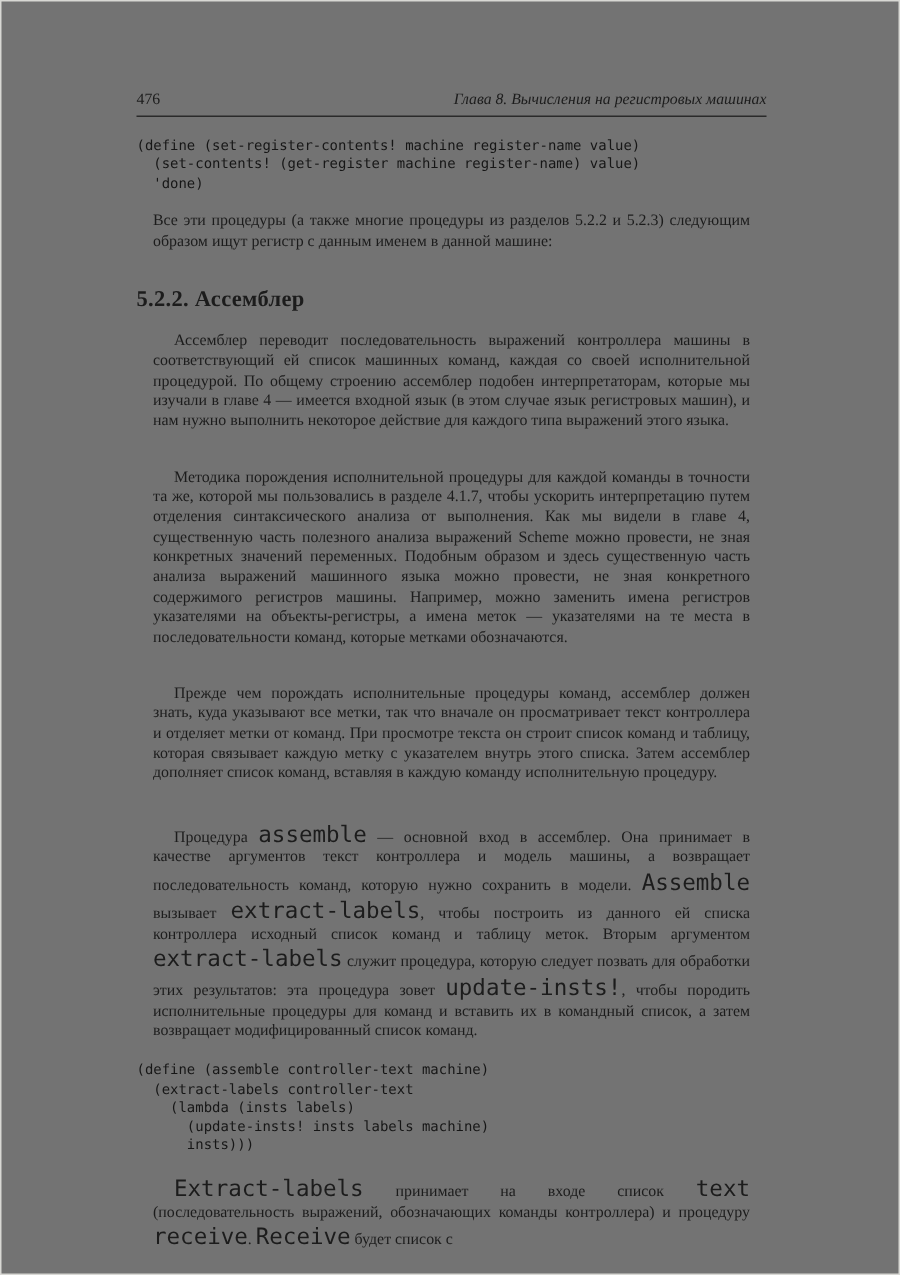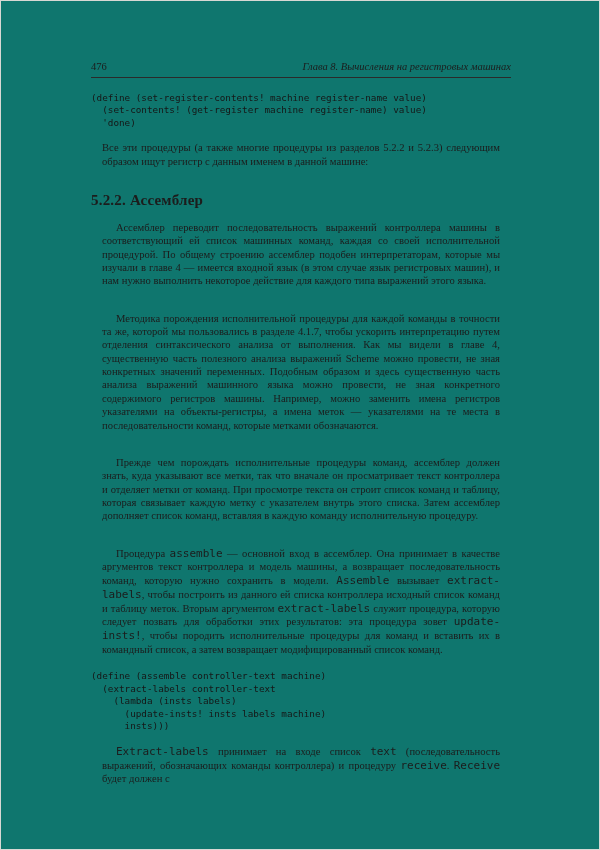--- a/index.html
+++ b/index.html
@@ -4,21 +4,21 @@
 <style>
   * { margin: 0; padding: 0; box-sizing: border-box; }
   html, body { width: 600px; height: 850px; }
   body {
     background: #e9e9e7;
     font-family: "Liberation Serif", serif;
   }
   .page {
     width: 600px;
     height: 850px;
-    background: #0f766e;
+    background: #737373;
     border: 1px solid #d8d8d4;
     padding: 60px 88px 0 90px;
     color: #1c1c1c;
     overflow: hidden;
   }
   .page-header {
     display: flex;
     justify-content: space-between;
     align-items: baseline;
     font-size: 10.5px;
@@ -46,21 +46,21 @@
   }
   p.indent { text-indent: 14px; }
   .section-heading {
     font-size: 15px;
     font-weight: bold;
     margin: 24px 0 12px 0;
     letter-spacing: 0.2px;
   }
   .icode {
     font-family: "DejaVu Sans Mono", monospace;
-    font-size: 11px;
+    font-size: 15px;
   }
   .gap-sm { height: 2px; }
 </style>
 </head>
 <body>
 
 <div class="page">
 
   <header class="page-header">
     <span class="page-number">476</span>
@@ -84,15 +84,15 @@
   <p class="body-par indent">Прежде чем порождать исполнительные процедуры команд, ассемблер должен знать, куда указывают все метки, так что вначале он просматривает текст контроллера и отделяет метки от команд. При просмотре текста он строит список команд и таблицу, которая связывает каждую метку с указателем внутрь этого списка. Затем ассемблер дополняет список команд, вставляя в каждую команду исполнительную процедуру.</p>
   <div class="gap-sm"></div>
   <p class="body-par indent"><span>Процедура </span><span class="icode">assemble</span><span> — основной вход в ассемблер. Она принимает в качестве аргументов текст контроллера и модель машины, а возвращает последовательность команд, которую нужно сохранить в модели. </span><span class="icode">Assemble</span><span> вызывает </span><span class="icode">extract-labels</span><span>, чтобы построить из данного ей списка контроллера исходный список команд и таблицу меток. Вторым аргументом </span><span class="icode">extract-labels</span><span> служит процедура, которую следует позвать для обработки этих результатов: эта процедура зовет </span><span class="icode">update-insts!</span><span>, чтобы породить исполнительные процедуры для команд и вставить их в командный список, а затем возвращает модифицированный список команд.</span></p>
 
   <pre class="code">(define (assemble controller-text machine)
   (extract-labels controller-text
     (lambda (insts labels)
       (update-insts! insts labels machine)
       insts)))</pre>
 
-  <p class="body-par indent"><span class="icode">Extract-labels</span><span> принимает на входе список </span><span class="icode">text</span><span> (последовательность выражений, обозначающих команды контроллера) и процедуру </span><span class="icode">receive</span><span>. </span><span class="icode">Receive</span><span> будет должен с</span></p>
+  <p class="body-par indent"><span class="icode">Extract-labels</span><span> принимает на входе список </span><span class="icode">text</span><span> (последовательность выражений, обозначающих команды контроллера) и процедуру </span><span class="icode">receive</span><span>. </span><span class="icode">Receive</span><span> будет список с</span></p>
 
 </div>
 
 </body></html>

